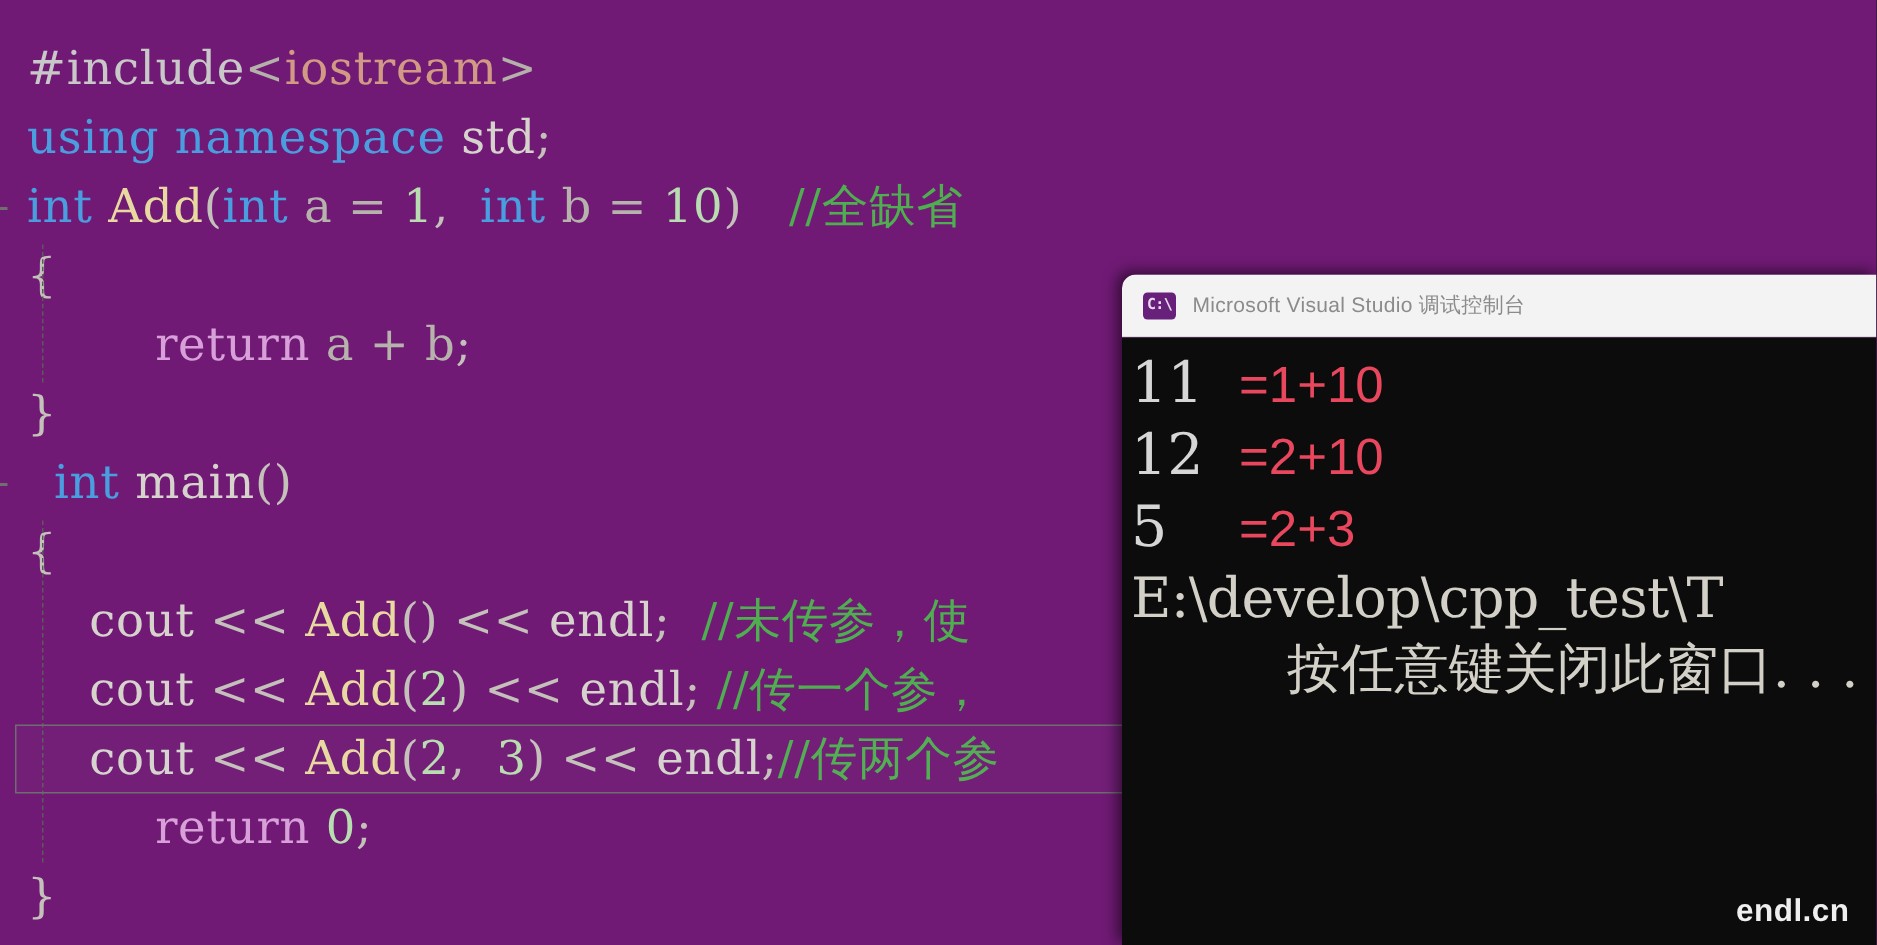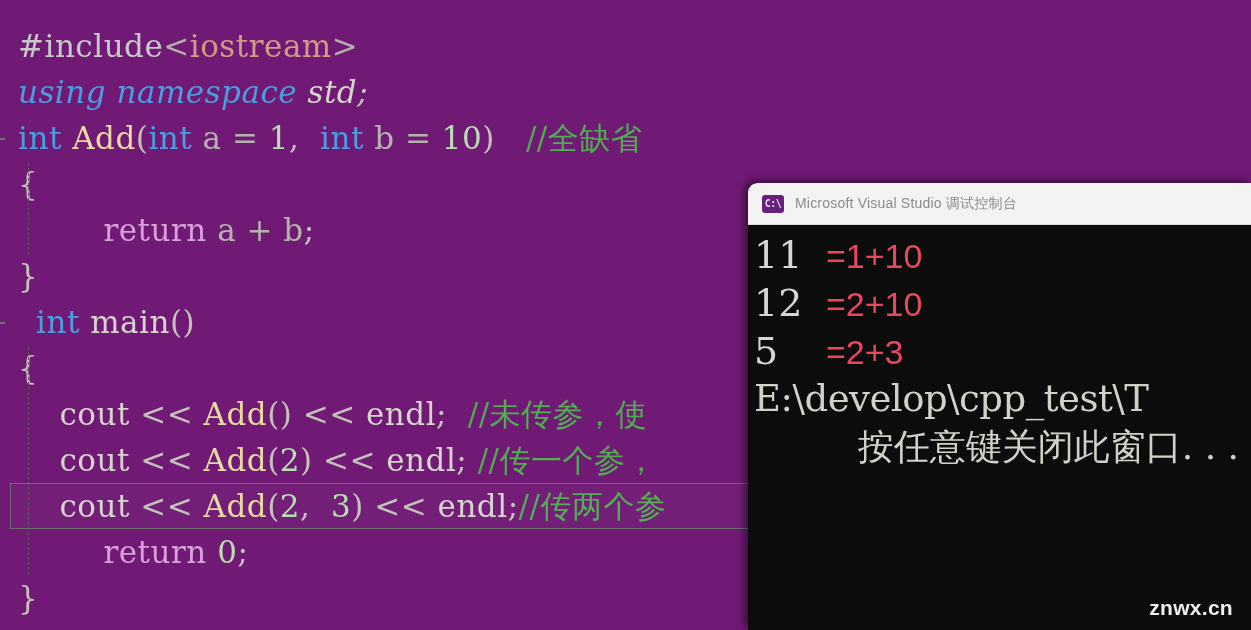--- a/index.html
+++ b/index.html
@@ -173,21 +173,21 @@
     color: #efefef;
     letter-spacing: 0.3px;
   }
 </style>
 </head>
 <body>
 
 <div id="editor">
   <div id="code-lines">
       <div class="code-line" style="top: 23px; position: absolute; left: 0px; right: 0px;"><span class="tok t-pre">#include</span><span class="tok t-angle">&lt;</span><span class="tok t-header">iostream</span><span class="tok t-angle">&gt;</span></div>
-      <div class="code-line" style="top: 69px; position: absolute; left: 0px; right: 0px; font-style: italic;"><span class="tok t-kw">using</span><span class="tok t-plain"> </span><span class="tok t-kw">namespace</span><span class="tok t-plain"> </span><span class="tok t-plain">std</span><span class="tok t-punct">;</span></div>
+      <div class="code-line" style="top: 69px; position: absolute; left: 0px; right: 0px;"><span class="tok t-kw">using</span><span class="tok t-plain"> </span><span class="tok t-kw">namespace</span><span class="tok t-plain"> </span><span class="tok t-plain">std</span><span class="tok t-punct">;</span></div>
       <div class="code-line" style="top: 115px; position: absolute; left: 0px; right: 0px;"><span class="tok t-kw">int</span><span class="tok t-plain"> </span><span class="tok t-func">Add</span><span class="tok t-punct">(</span><span class="tok t-kw">int</span><span class="tok t-plain"> </span><span class="tok t-var">a</span><span class="tok t-var"> = </span><span class="tok t-num">1</span><span class="tok t-punct">,  </span><span class="tok t-kw">int</span><span class="tok t-plain"> </span><span class="tok t-var">b</span><span class="tok t-var"> = </span><span class="tok t-num">10</span><span class="tok t-punct">)   </span><span class="tok t-comment">//全缺省</span></div>
       <div class="code-line" style="top: 161px; position: absolute; left: 0px; right: 0px;"><span class="tok t-punct">{</span></div>
       <div class="code-line" style="top: 207px; position: absolute; left: 0px; right: 0px;"><span class="tok t-plain">    </span><span class="tok t-ctrl">return</span><span class="tok t-plain"> </span><span class="tok t-var">a</span><span class="tok t-var"> + </span><span class="tok t-var">b</span><span class="tok t-punct">;</span></div>
       <div class="code-line" style="top: 253px; position: absolute; left: 0px; right: 0px;"><span class="tok t-punct">}</span></div>
       <div class="code-line" style="top: 299px; position: absolute; left: 0px; right: 0px; padding-left: 36px;"><span class="tok t-kw">int</span><span class="tok t-plain"> </span><span class="tok t-plain">main</span><span class="tok t-punct">()</span></div>
       <div class="code-line" style="top: 345px; position: absolute; left: 0px; right: 0px;"><span class="tok t-punct">{</span></div>
       <div class="code-line" style="top: 391px; position: absolute; left: 0px; right: 0px;"><span class="tok t-plain">    </span><span class="tok t-plain">cout</span><span class="tok t-punct"> &lt;&lt; </span><span class="tok t-func">Add</span><span class="tok t-punct">()</span><span class="tok t-punct"> &lt;&lt; </span><span class="tok t-plain">endl</span><span class="tok t-punct">;  </span><span class="tok t-comment">//未传参，使</span></div>
       <div class="code-line" style="top: 437px; position: absolute; left: 0px; right: 0px;"><span class="tok t-plain">    </span><span class="tok t-plain">cout</span><span class="tok t-punct"> &lt;&lt; </span><span class="tok t-func">Add</span><span class="tok t-punct">(</span><span class="tok t-num">2</span><span class="tok t-punct">)</span><span class="tok t-punct"> &lt;&lt; </span><span class="tok t-plain">endl</span><span class="tok t-punct">; </span><span class="tok t-comment">//传一个参，</span></div>
       <div class="code-line" style="top: 483px; position: absolute; left: 0px; right: 0px;"><span class="tok t-plain">    </span><span class="tok t-plain">cout</span><span class="tok t-punct"> &lt;&lt; </span><span class="tok t-func">Add</span><span class="tok t-punct">(</span><span class="tok t-num">2</span><span class="tok t-punct">,  </span><span class="tok t-num">3</span><span class="tok t-punct">)</span><span class="tok t-punct"> &lt;&lt; </span><span class="tok t-plain">endl</span><span class="tok t-punct">;</span><span class="tok t-comment">//传两个参</span></div>
       <div class="code-line" style="top: 529px; position: absolute; left: 0px; right: 0px;"><span class="tok t-plain">    </span><span class="tok t-ctrl">return</span><span class="tok t-plain"> </span><span class="tok t-num">0</span><span class="tok t-punct">;</span></div>
@@ -214,16 +214,16 @@
   </div>
 
   <div id="console-body">
     <div id="console-output">
         <div class="con-line"><span class="con-out" style="display: inline-block; min-width: 72px;">11</span><span class="con-note">=1+10</span></div>
         <div class="con-line"><span class="con-out" style="display: inline-block; min-width: 72px;">12</span><span class="con-note">=2+10</span></div>
         <div class="con-line"><span class="con-out" style="display: inline-block; min-width: 72px;">5</span><span class="con-note">=2+3</span></div>
       </div>
     <div class="con-path">E:\develop\cpp_test\T</div>
     <div class="con-prompt">按任意键关闭此窗口. . .</div>
-    <div id="watermark">znwx.cn</div>
+    <div id="watermark">endl.cn</div>
   </div>
 
 </div>
 
 </body></html>

